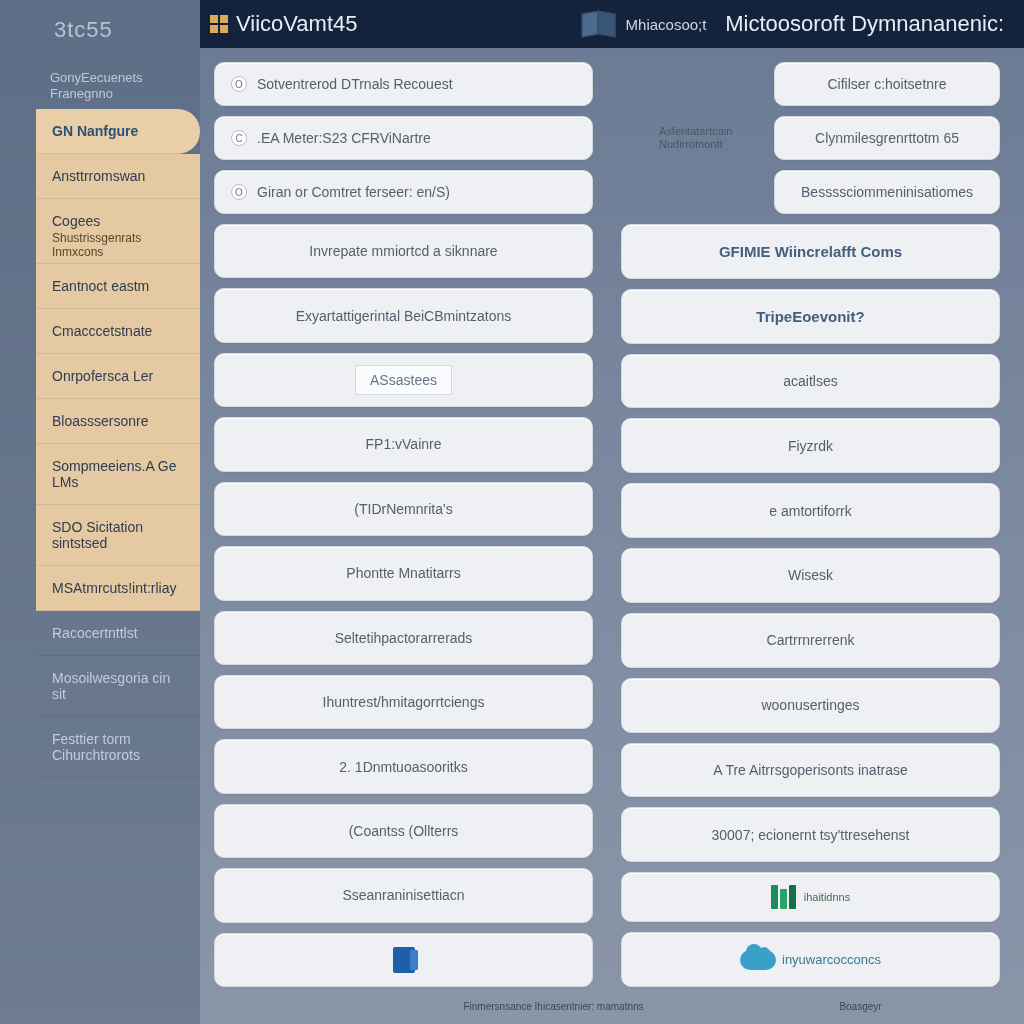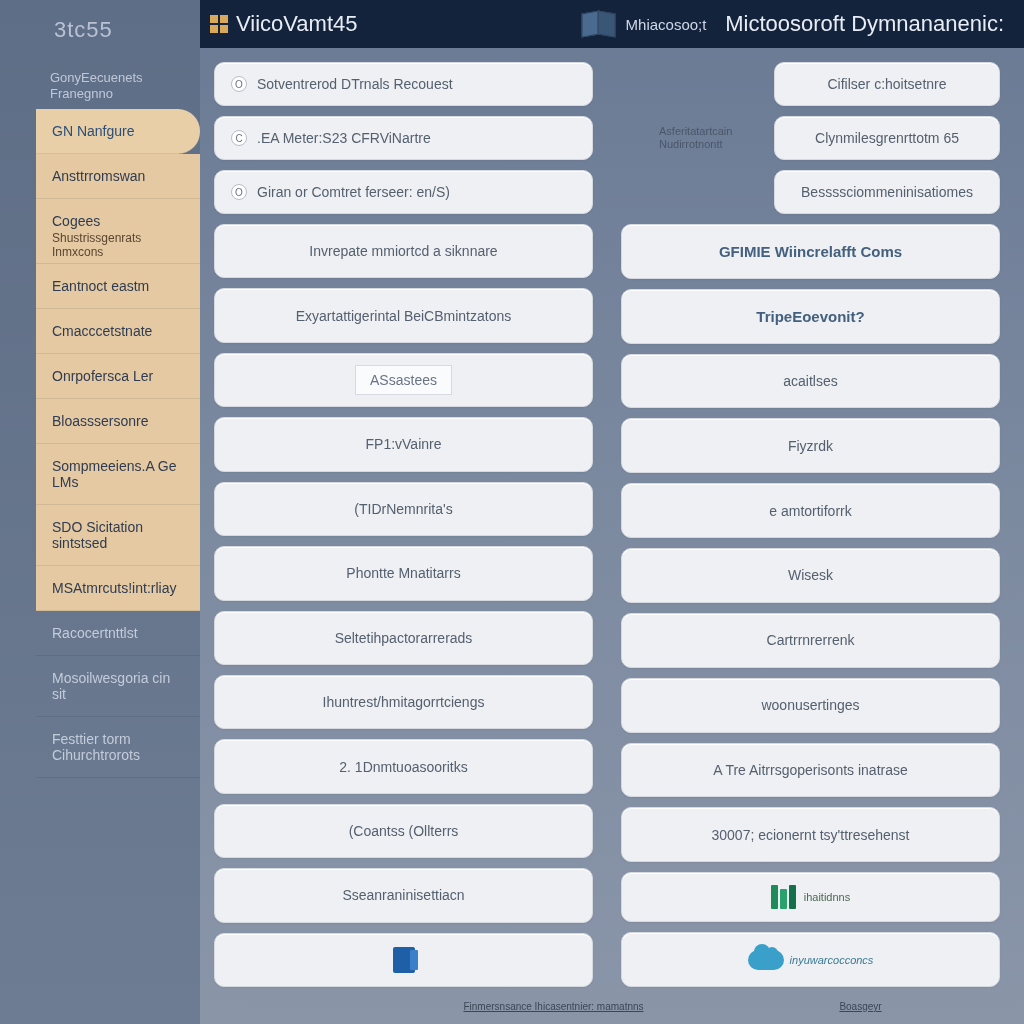--- a/index.html
+++ b/index.html
@@ -5,21 +5,21 @@
 * { margin: 0; padding: 0; box-sizing: border-box; font-family: "Segoe UI", Tahoma, sans-serif; }
 html, body { width: 1024px; height: 1024px; overflow: hidden; }
 body { background: linear-gradient(180deg, #6a7a94 0%, #7c8aa0 50%, #8a95a8 100%); display: flex; }
 
 .sidebar { width: 200px; background: linear-gradient(180deg, #5e6e86 0%, #6d7c92 100%); display: flex; flex-direction: column; padding-left: 36px; }
 .sidebar-top { height: 60px; display: flex; align-items: center; padding: 0 18px; color: #b8c2d4; font-size: 22px; letter-spacing: 1px; }
 .sidebar-subhead { padding: 10px 14px 6px 14px; color: #bfc8d8; font-size: 13px; line-height: 1.25; }
 .sidebar-items { display: flex; flex-direction: column; }
 .side-item { padding: 14px 16px; font-size: 14px; color: #2f3c52; border-bottom: 1px solid rgba(0,0,0,0.08); background: #e4c9a2; cursor: pointer; }
 .side-item.dim { background: transparent; color: #c3ccdb; }
-.side-item.active { background: #e9cfa8; font-weight: 400; color: #2a4f7a; border-radius: 0 22px 22px 0; padding-right: 8px; }
+.side-item.active { background: #e9cfa8; font-weight: 700; color: #2a4f7a; border-radius: 0 22px 22px 0; padding-right: 8px; }
 
 .main { flex: 1; display: flex; flex-direction: column; }
 .header { height: 48px; background: #14233c; display: flex; align-items: center; position: relative; }
 .header-left { display: flex; align-items: center; gap: 8px; margin-left: 10px; color: #e8edf5; font-size: 22px; }
 .header-center { position: absolute; left: 50%; transform: translateX(-50%); display: flex; align-items: center; gap: 10px; color: #cfd8e6; font-size: 15px; margin-left: 32px; }
 .header-right { margin-left: auto; margin-right: 20px; color: #e8edf5; font-size: 22px; font-weight: 300; }
 .logo-square { width: 18px; height: 18px; display: grid; grid-template-columns: 1fr 1fr; grid-template-rows: 1fr 1fr; gap: 2px; }
 .logo-square span { background: #d9a85a; }
 .logo-cube { width: 34px; height: 28px; position: relative; }
 .logo-cube::before, .logo-cube::after { content:""; position:absolute; width:16px; height:22px; background:#4a6a8f; border:1px solid #2e4560; }
@@ -41,25 +41,25 @@
 .icon-box::after { content:""; position:absolute; right:-3px; top:3px; width:8px; height:20px; background:#3a7fc8; border-radius:1px;}
 .icon-books { display:flex; gap:2px; }
 .icon-books span { width:7px; height:24px; background:#1f8a5a; border-radius:1px; }
 .icon-books span:nth-child(2){ background:#2aa26d; height:20px; margin-top:4px;}
 .icon-books span:nth-child(3){ background:#14704a;}
 .icon-cloud { width:36px; height:20px; background:#3aa0c9; border-radius:12px; position:relative; }
 .icon-cloud::before{content:"";position:absolute;width:16px;height:16px;background:#3aa0c9;border-radius:50%;top:-6px;left:6px;}
 .icon-cloud::after{content:"";position:absolute;width:12px;height:12px;background:#3aa0c9;border-radius:50%;top:-3px;left:18px;}
 
 .footer-labels { display:flex; padding: 4px 24px 12px 214px; gap: 28px; }
-.footer-labels > div { flex:1; text-align:center; font-size:10px; color:#3c4656;text-decoration:underline; }
+.footer-labels > div { flex:1; text-align:center; font-size:10px; color:#3c4656; }
 .bookstack { display:flex; align-items:center; gap:8px; }
 .bookstack .lbl { font-size:11px; color:#4a6a52;}
 .cloudwrap { display:flex; align-items:center; gap:6px;}
-.cloudwrap .lbl { font-size:11px; color:#3a7a94; font-style:italic;}
+.cloudwrap .lbl { font-size:13px; color:#3a7a94; }
 </style>
 </head>
 <body>
 
 <div class="sidebar">
   <div class="sidebar-top">3tc55</div>
   <div class="sidebar-subhead">
     <div>GonyEecuenets</div>
     <div>Franegnno</div>
   </div>

